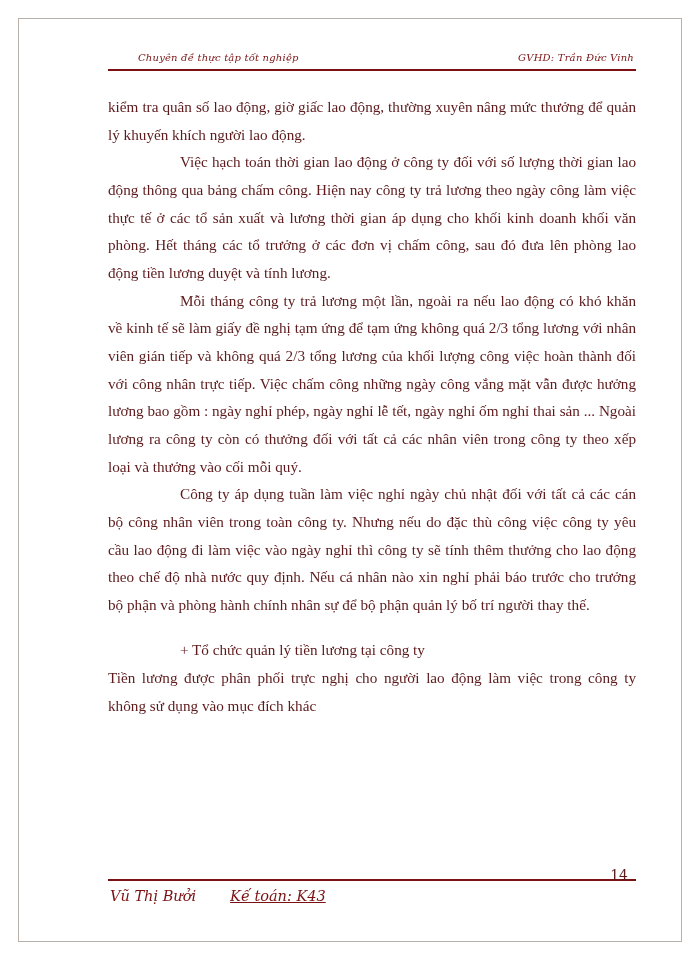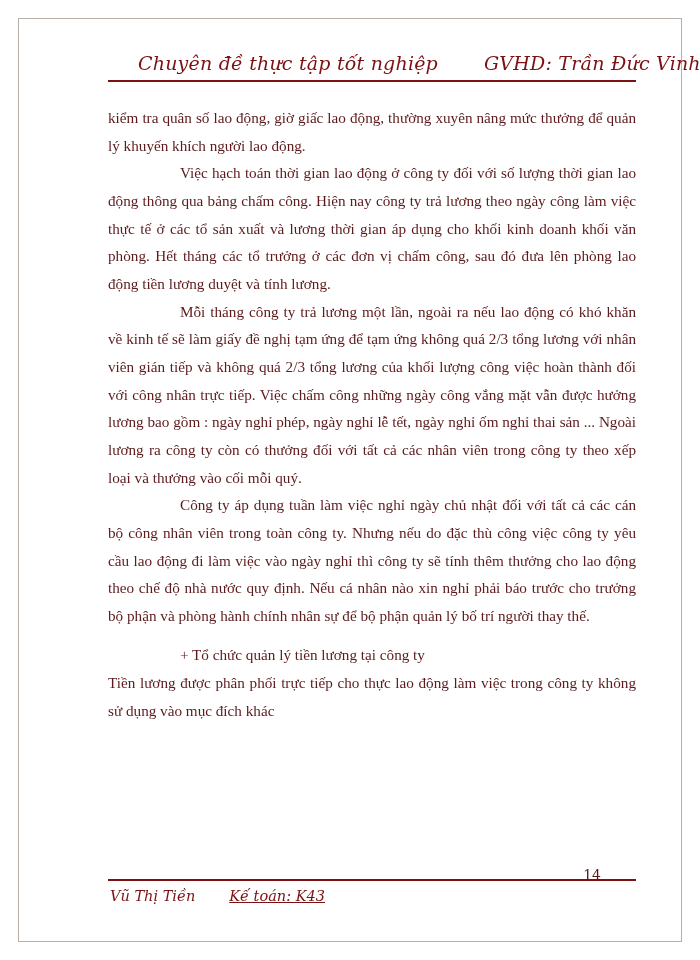--- a/index.html
+++ b/index.html
@@ -32,21 +32,21 @@
     left: 108px;
     top: 52px;
     width: 528px;
   }
   
   .header {
     display: flex;
     justify-content: space-between;
     align-items: baseline;
     font-style: italic;
-    font-size: 19px;
+    font-size: 10px;
     color: #7b1113;
     letter-spacing: 0.2px;
     padding: 0 2px 0 30px;
     gap: 46px;
   }
   .header .h-left {
     white-space: nowrap;
   }
   .header .h-right {
     white-space: nowrap;
@@ -68,21 +68,21 @@
   .body-text p {
     margin: 0 0 0.0px 0;
     text-align: justify;
     text-justify: inter-word;
     font-family: Liberation Serif, serif;
   }
   .body-text p.indent {
     text-indent: 72px;
   }
   .body-text p.gap {
-    margin-top: 12px;
+    margin-top: 18px;
   }
   .body-text p.noindent {
     text-indent: 0;
   }
   .body-text p.center-ish {
     text-indent: 72px;
   }
   
   .footer-wrap {
     position: absolute;
@@ -107,21 +107,21 @@
     margin-left: 2px;
     white-space: nowrap;
   }
   .footer .f-mid {
     margin-left: 34px;
     white-space: nowrap;
     text-decoration: underline;
   }
   .page-number {
     position: absolute;
-    right: 35px;
+    right: 8px;
     top: -12px;
     font-style: normal;
     font-size: 14px;
     color: #5d1a1c;
   }
 </style>
 </head>
 <body>
 
 <div class="page">
@@ -134,26 +134,26 @@
       <span class="h-right">GVHD: Trần Đức Vinh</span>
     </div>
     <div class="rule-top"></div>
 
     <div class="body-text">
       <p class="noindent">kiểm tra quân số lao động, giờ giấc lao động, thường xuyên nâng mức thưởng  để quản lý khuyến khích người lao động.</p>
       <p class="indent">Việc hạch toán thời gian lao động ở công ty đối với số lượng thời gian lao động thông qua bảng chấm công. Hiện nay công ty trả lương theo ngày công làm việc thực tế ở các tổ sản xuất và lương thời gian áp dụng cho  khối kinh doanh khối văn phòng. Hết tháng các tổ trưởng ở các đơn vị chấm công, sau đó đưa lên phòng  lao động tiền lương duyệt và tính lương.</p>
       <p class="indent">Mỗi tháng công ty trả lương một lần, ngoài ra nếu lao động có khó khăn về kinh tế sẽ làm giấy đề nghị tạm ứng để tạm ứng không quá 2/3 tổng lương với nhân viên gián tiếp và không quá 2/3 tổng lương của khối lượng công việc hoàn thành đối với công nhân trực tiếp. Việc chấm công những ngày công vắng mặt vẫn được hưởng lương bao gồm : ngày nghỉ phép, ngày nghỉ lễ tết, ngày nghỉ ốm nghỉ thai sản ... Ngoài lương ra công ty còn có thưởng đối với tất cả các nhân viên trong công ty theo xếp loại và thưởng vào cối mỗi quý.</p>
       <p class="indent">Công ty áp dụng tuần làm việc nghỉ ngày chủ nhật đối với tất cả các cán bộ công nhân viên trong toàn công ty. Nhưng nếu do đặc thù công việc công ty yêu cầu lao động đi làm việc vào ngày nghỉ thì công ty sẽ tính thêm thưởng cho lao động theo chế độ nhà nước quy định. Nếu cá nhân nào xin nghỉ phải báo trước cho trưởng  bộ phận và phòng hành chính nhân sự để bộ phận quản lý bố trí người thay thế.</p>
       <p class="center-ish gap">+ Tổ chức quản lý tiền lương tại công ty</p>
-      <p class="noindent">Tiền lương được phân phối trực tiếp cho thực lao động làm việc trong công ty không sử dụng vào mục đích khác</p>
+      <p class="noindent">Tiền lương được phân phối trực nghị cho người lao động làm việc trong công ty không sử dụng vào mục đích khác</p>
     </div>
 
   </div>
 
   <div class="footer-wrap">
     <div class="rule-bottom"></div>
     <div class="footer">
-      <span class="f-left">Vũ Thị Tiền</span>
+      <span class="f-left">Vũ Thị Bưởi</span>
       <span class="f-mid">Kế toán: K43</span>
       <span class="page-number">14</span>
     </div>
   </div>
 </div>
 
 </body></html>

